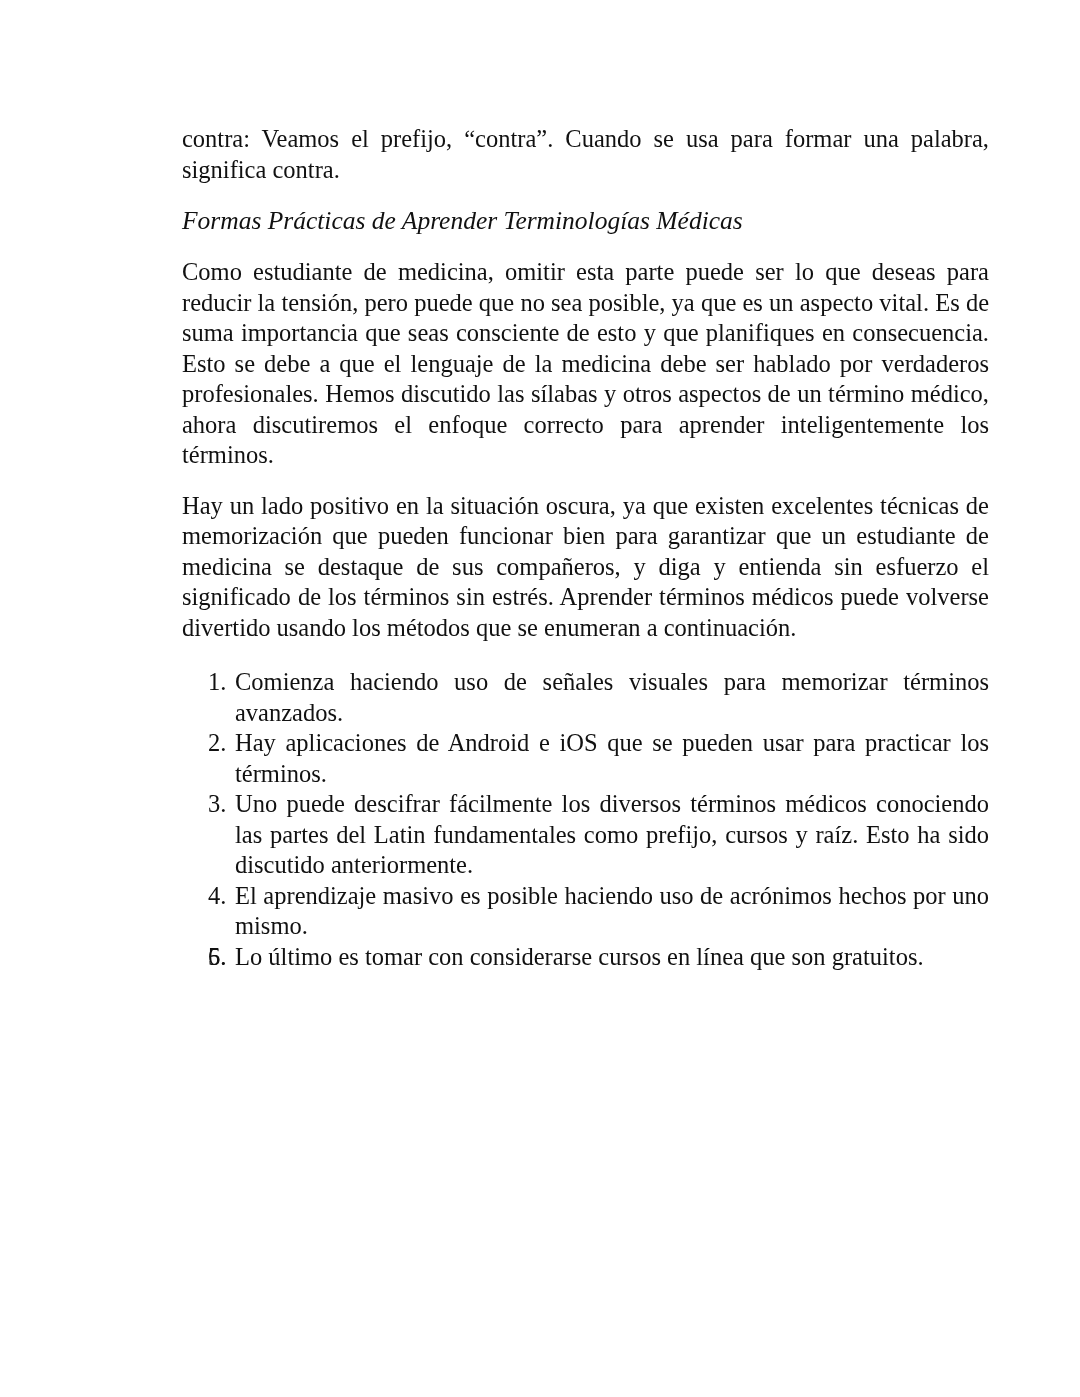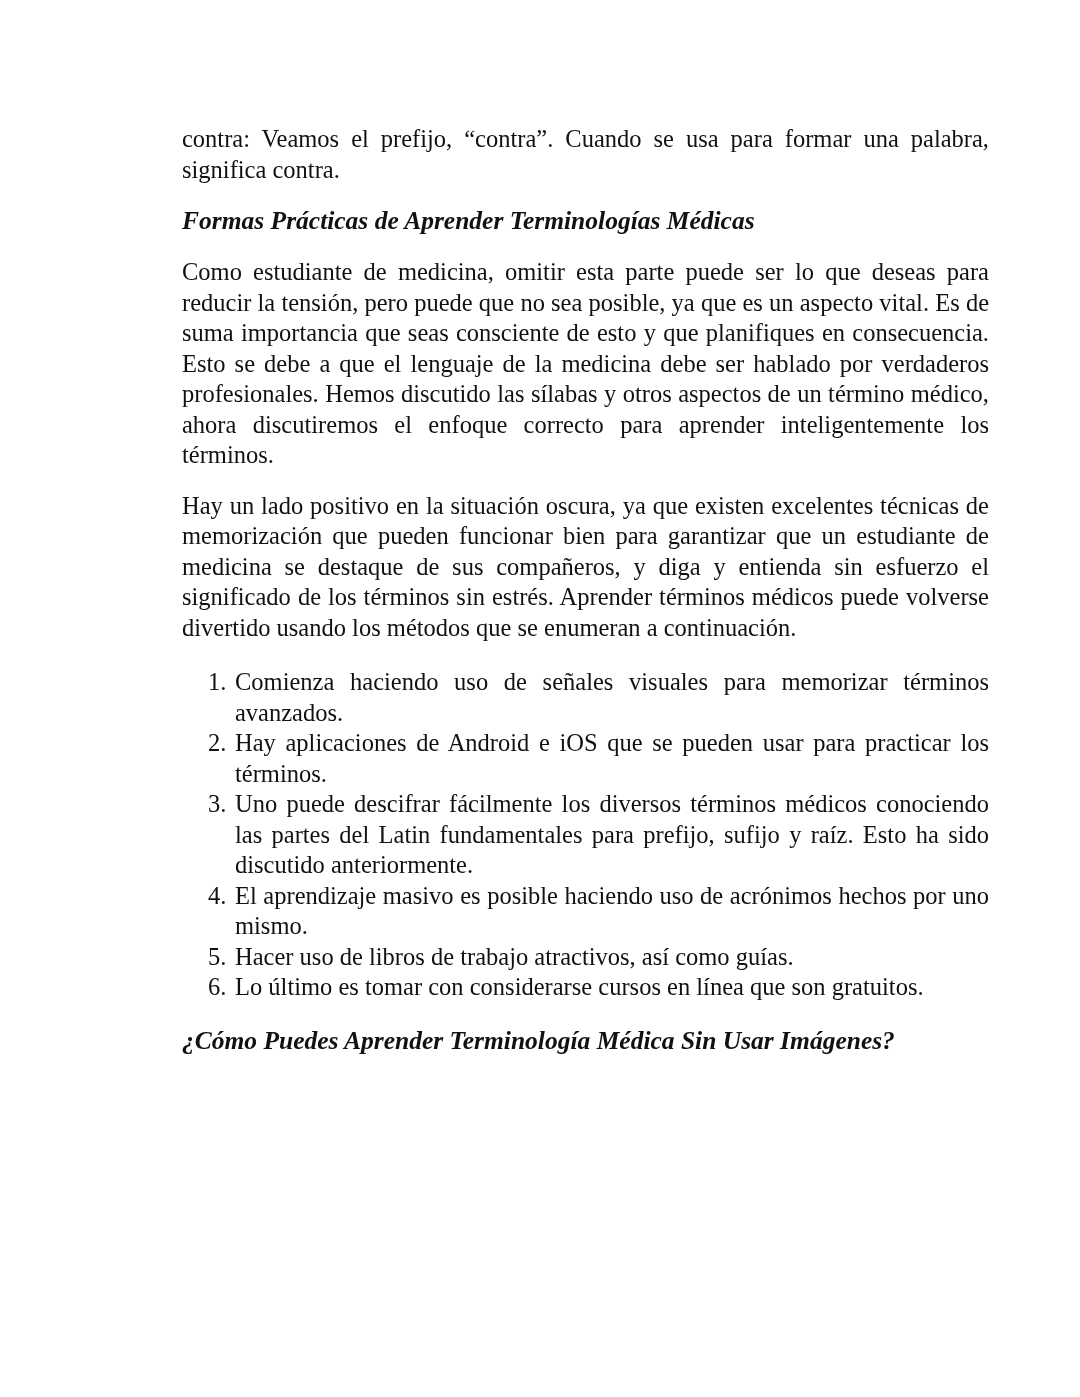--- a/index.html
+++ b/index.html
@@ -26,21 +26,21 @@
     }
     p {
       margin: 0;
       text-align: justify;
     }
     .para { margin-bottom: 20px; }
     h2 {
       margin: 0 0 20px 0;
       font-size: 25.5px;
       line-height: 32px;
-      font-weight: bold;
+      font-weight: normal;
       font-style: italic;
     }
     ol.steps {
       list-style: none;
       margin: 24px 0 22px 0;
       padding: 0 0 0 53px;
     }
     ol.steps li {
       position: relative;
       text-align: justify;
@@ -66,30 +66,28 @@
     <li>
       <span class="num">1.</span>
       <span>Comienza haciendo uso de señales visuales para memorizar términos avanzados.</span>
     </li>
     <li>
       <span class="num">2.</span>
       <span>Hay aplicaciones de Android e iOS que se pueden usar para practicar los términos.</span>
     </li>
     <li>
       <span class="num">3.</span>
-      <span>Uno puede descifrar fácilmente los diversos términos médicos conociendo las partes del Latin fundamentales para prefijo, sufijo y raíz. Esto ha sido discutido anteriormente.</span>
+      <span>Uno puede descifrar fácilmente los diversos términos médicos conociendo las partes del Latin fundamentales como prefijo, cursos y raíz. Esto ha sido discutido anteriormente.</span>
     </li>
     <li>
       <span class="num">4.</span>
       <span>El aprendizaje masivo es posible haciendo uso de acrónimos hechos por uno mismo.</span>
     </li>
     <li>
       <span class="num">5.</span>
-      <span>Hacer uso de libros de trabajo atractivos, así como guías.</span>
     </li>
     <li>
       <span class="num">6.</span>
       <span>Lo último es tomar con considerarse cursos en línea que son gratuitos.</span>
     </li>
   </ol>
 
-  <h2>¿Cómo Puedes Aprender Terminología Médica Sin Usar Imágenes?</h2>
 </div>
 
 </body></html>

